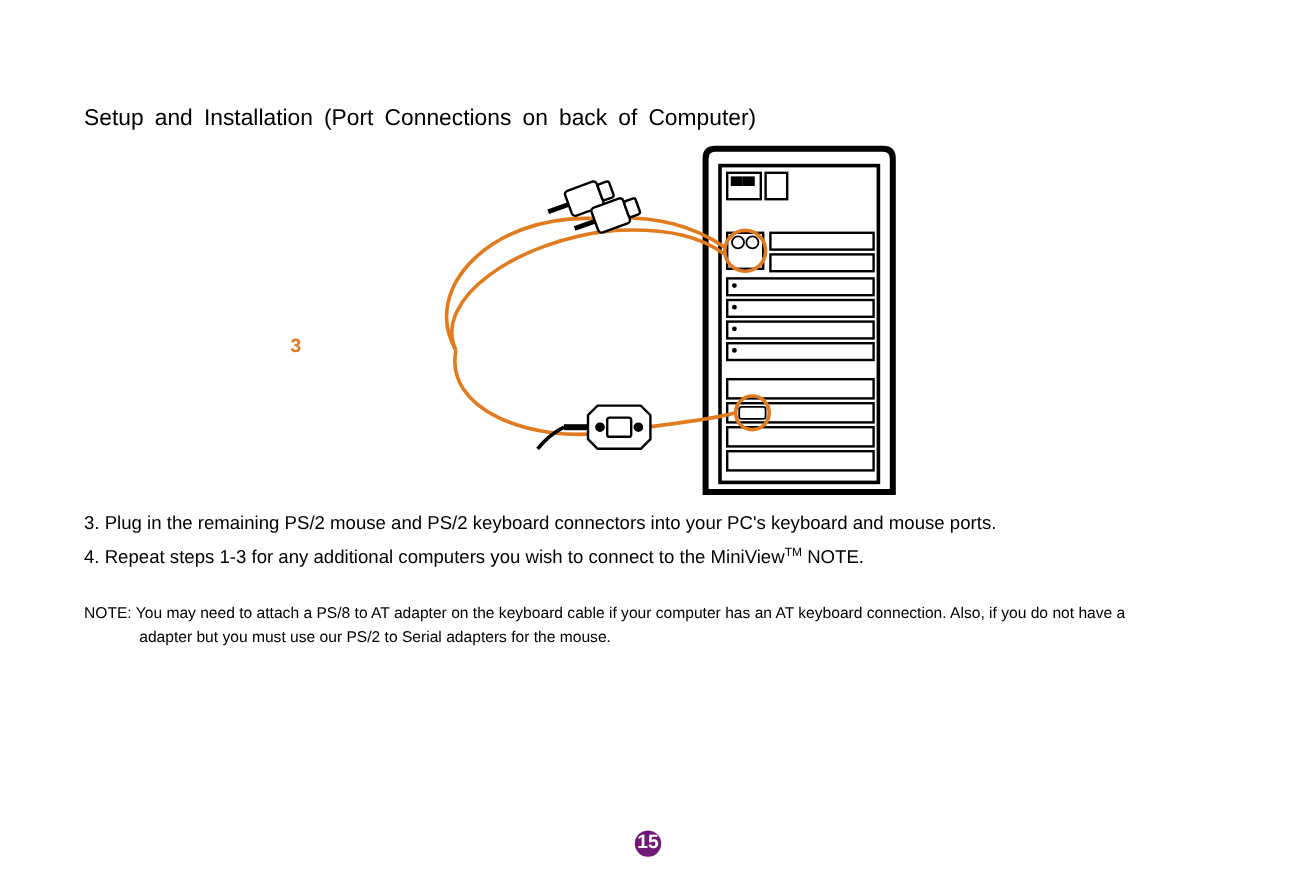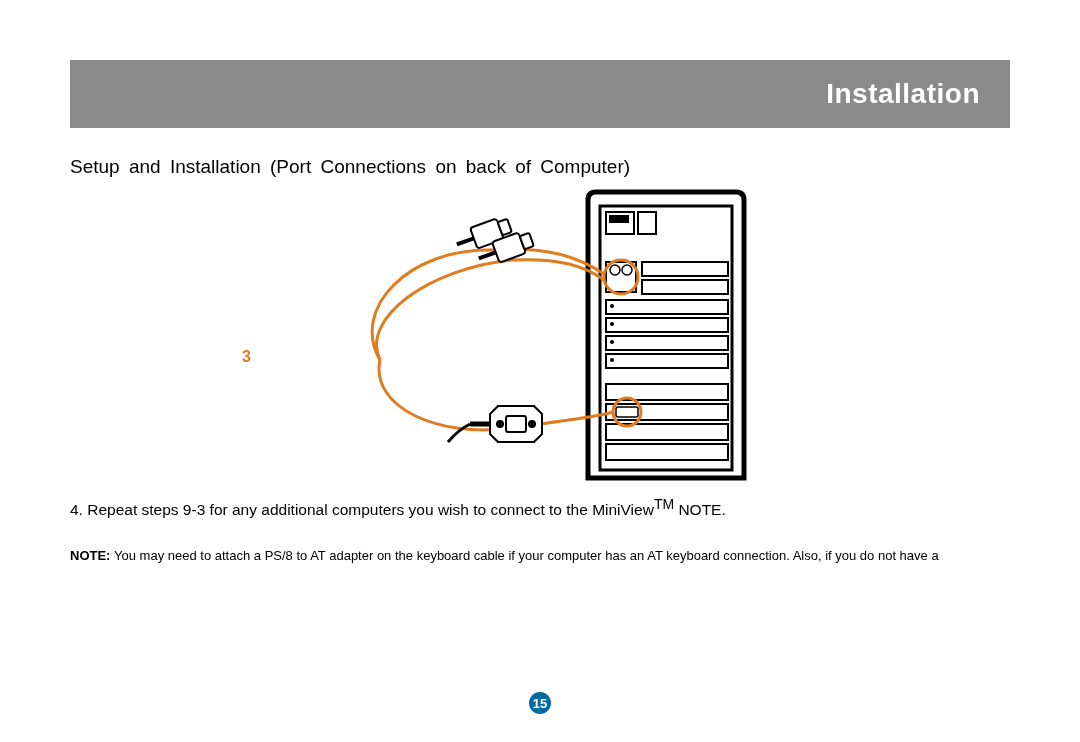--- a/index.html
+++ b/index.html
@@ -63,50 +63,47 @@
   .body-text {
     margin-top: 6px;
     font-size: 15.5px;
     line-height: 1.45;
   }
   .note-block {
     margin-top: 24px;
     font-size: 13px;
     line-height: 1.5;
   }
-  .note-label { font-weight: bold; }
+  .note-label { font-weight: normal; }
   .note-indent {
     padding-left: 46px;
     display: block;
   }
   .page-num {
     position: absolute;
     left: 50%;
     bottom: 28px;
     transform: translateX(-50%);
     width: 22px;
     height: 22px;
     border-radius: 50%;
-    background: #0369a1;
+    background: #701a75;
     color: #fff;
-    font-size: 13px;
+    font-size: 16px;
     font-weight: bold;
     display: flex;
     align-items: center;
     justify-content: center;
   }
 </style>
 </head>
 <body>
 
 <div class="page">
 
-  <div class="header-bar">
-    <span class="header-title">Installation</span>
-  </div>
 
   <div class="section-title">Setup and Installation (Port Connections on back of Computer)</div>
 
   <div class="figure-area">
     <span class="callout-num">3</span>
     <svg width="560" height="300" viewBox="0 0 560 300">
 
       <g stroke="#000" stroke-width="5" fill="none">
         <path d="M328 12 q0 -8 8 -8 h140 q8 0 8 8 v278 h-156 z"></path>
       </g>
@@ -187,25 +184,27 @@
         <circle cx="10" cy="18" r="3" fill="#000"></circle>
         <circle cx="42" cy="18" r="3" fill="#000"></circle>
         <rect x="16" y="10" width="20" height="16" rx="2" fill="#fff"></rect>
         <line x1="-20" y1="18" x2="0" y2="18" stroke-width="5"></line>
         <path d="M-20 18 q-12 6 -22 18" stroke-width="3" fill="none"></path>
       </g>
     </svg>
   </div>
 
 
+  <div class="body-text">3. Plug in the remaining PS/2 mouse and PS/2 keyboard connectors into your PC's keyboard and mouse ports.</div>
   <div class="body-text">
-    <span>4. Repeat steps 9-3 for any additional computers you wish to connect to the MiniView</span><sup style="font-size:14px;">TM</sup><span> NOTE.</span>
+    <span>4. Repeat steps 1-3 for any additional computers you wish to connect to the MiniView</span><sup style="font-size:10px;">TM</sup><span> NOTE.</span>
   </div>
 
   <div class="note-block">
     <span class="note-label">NOTE: </span><span>You may need to attach a PS/8 to AT adapter on the keyboard cable if your computer  has an AT keyboard connection.  Also, if you do not have a</span>
+    <span class="note-indent">adapter but you must use our PS/2 to Serial adapters for the mouse.</span>
   </div>
 
   <div class="page-num">
     <span>15</span>
   </div>
 
 </div>
 
 </body></html>

